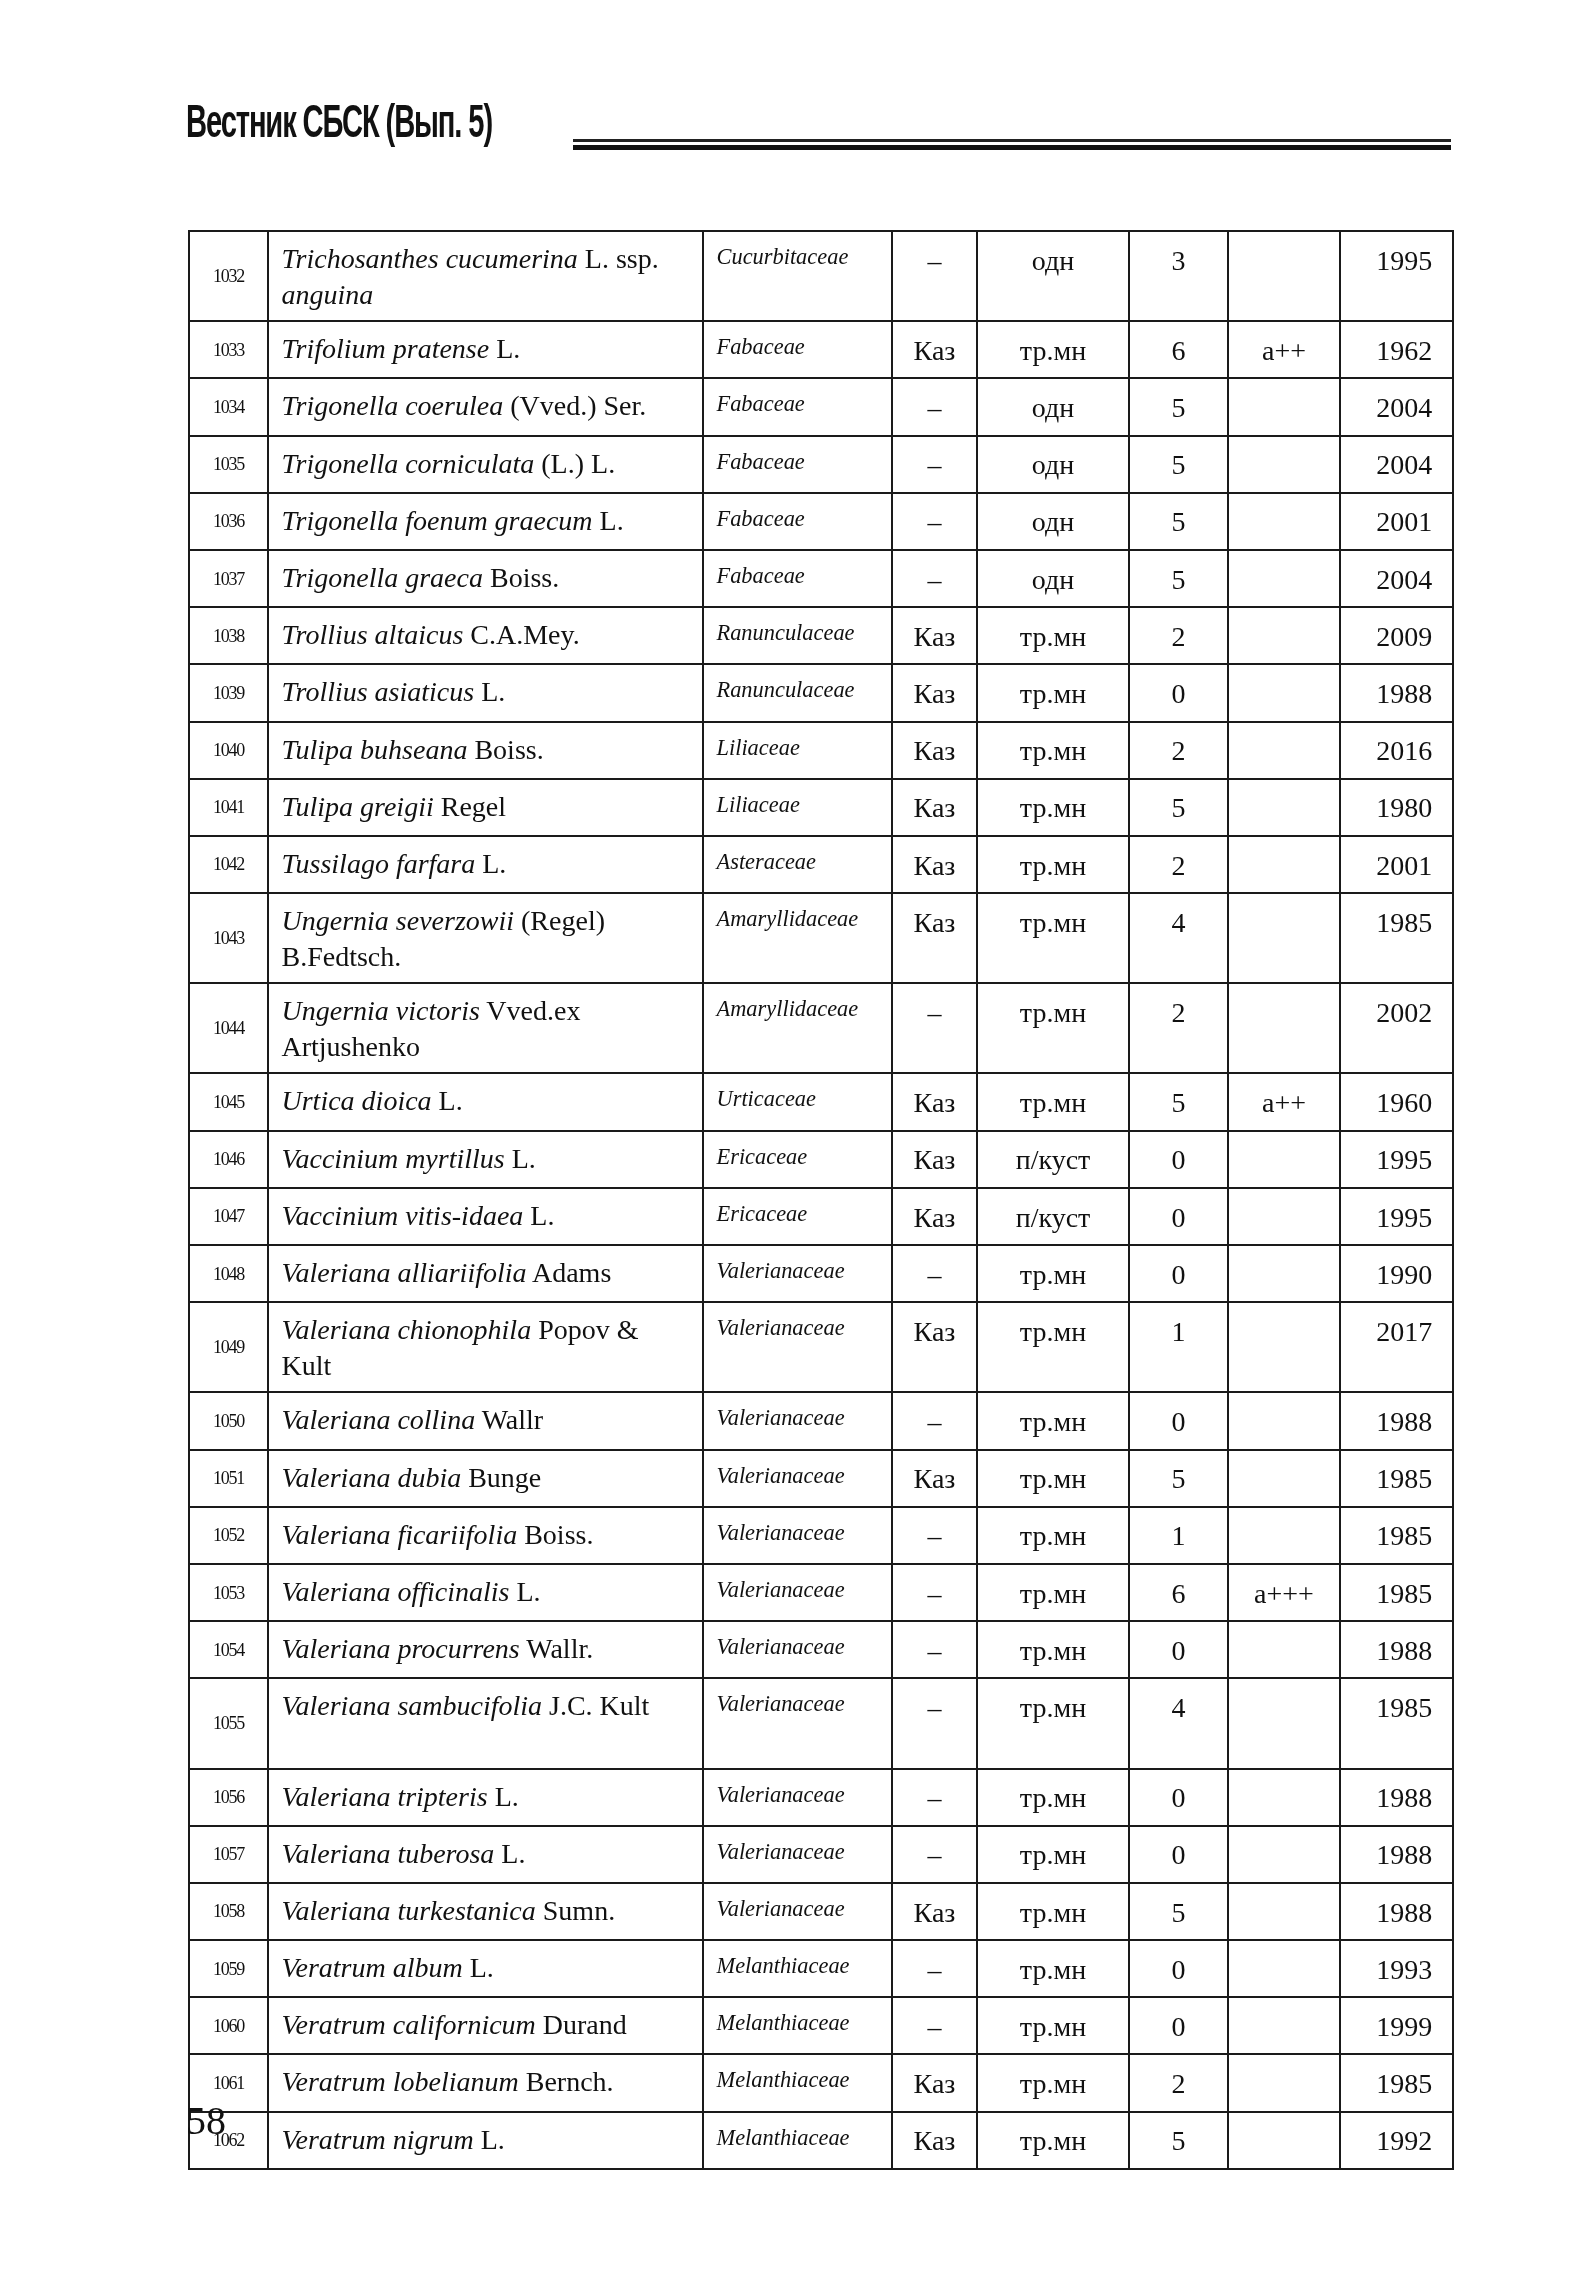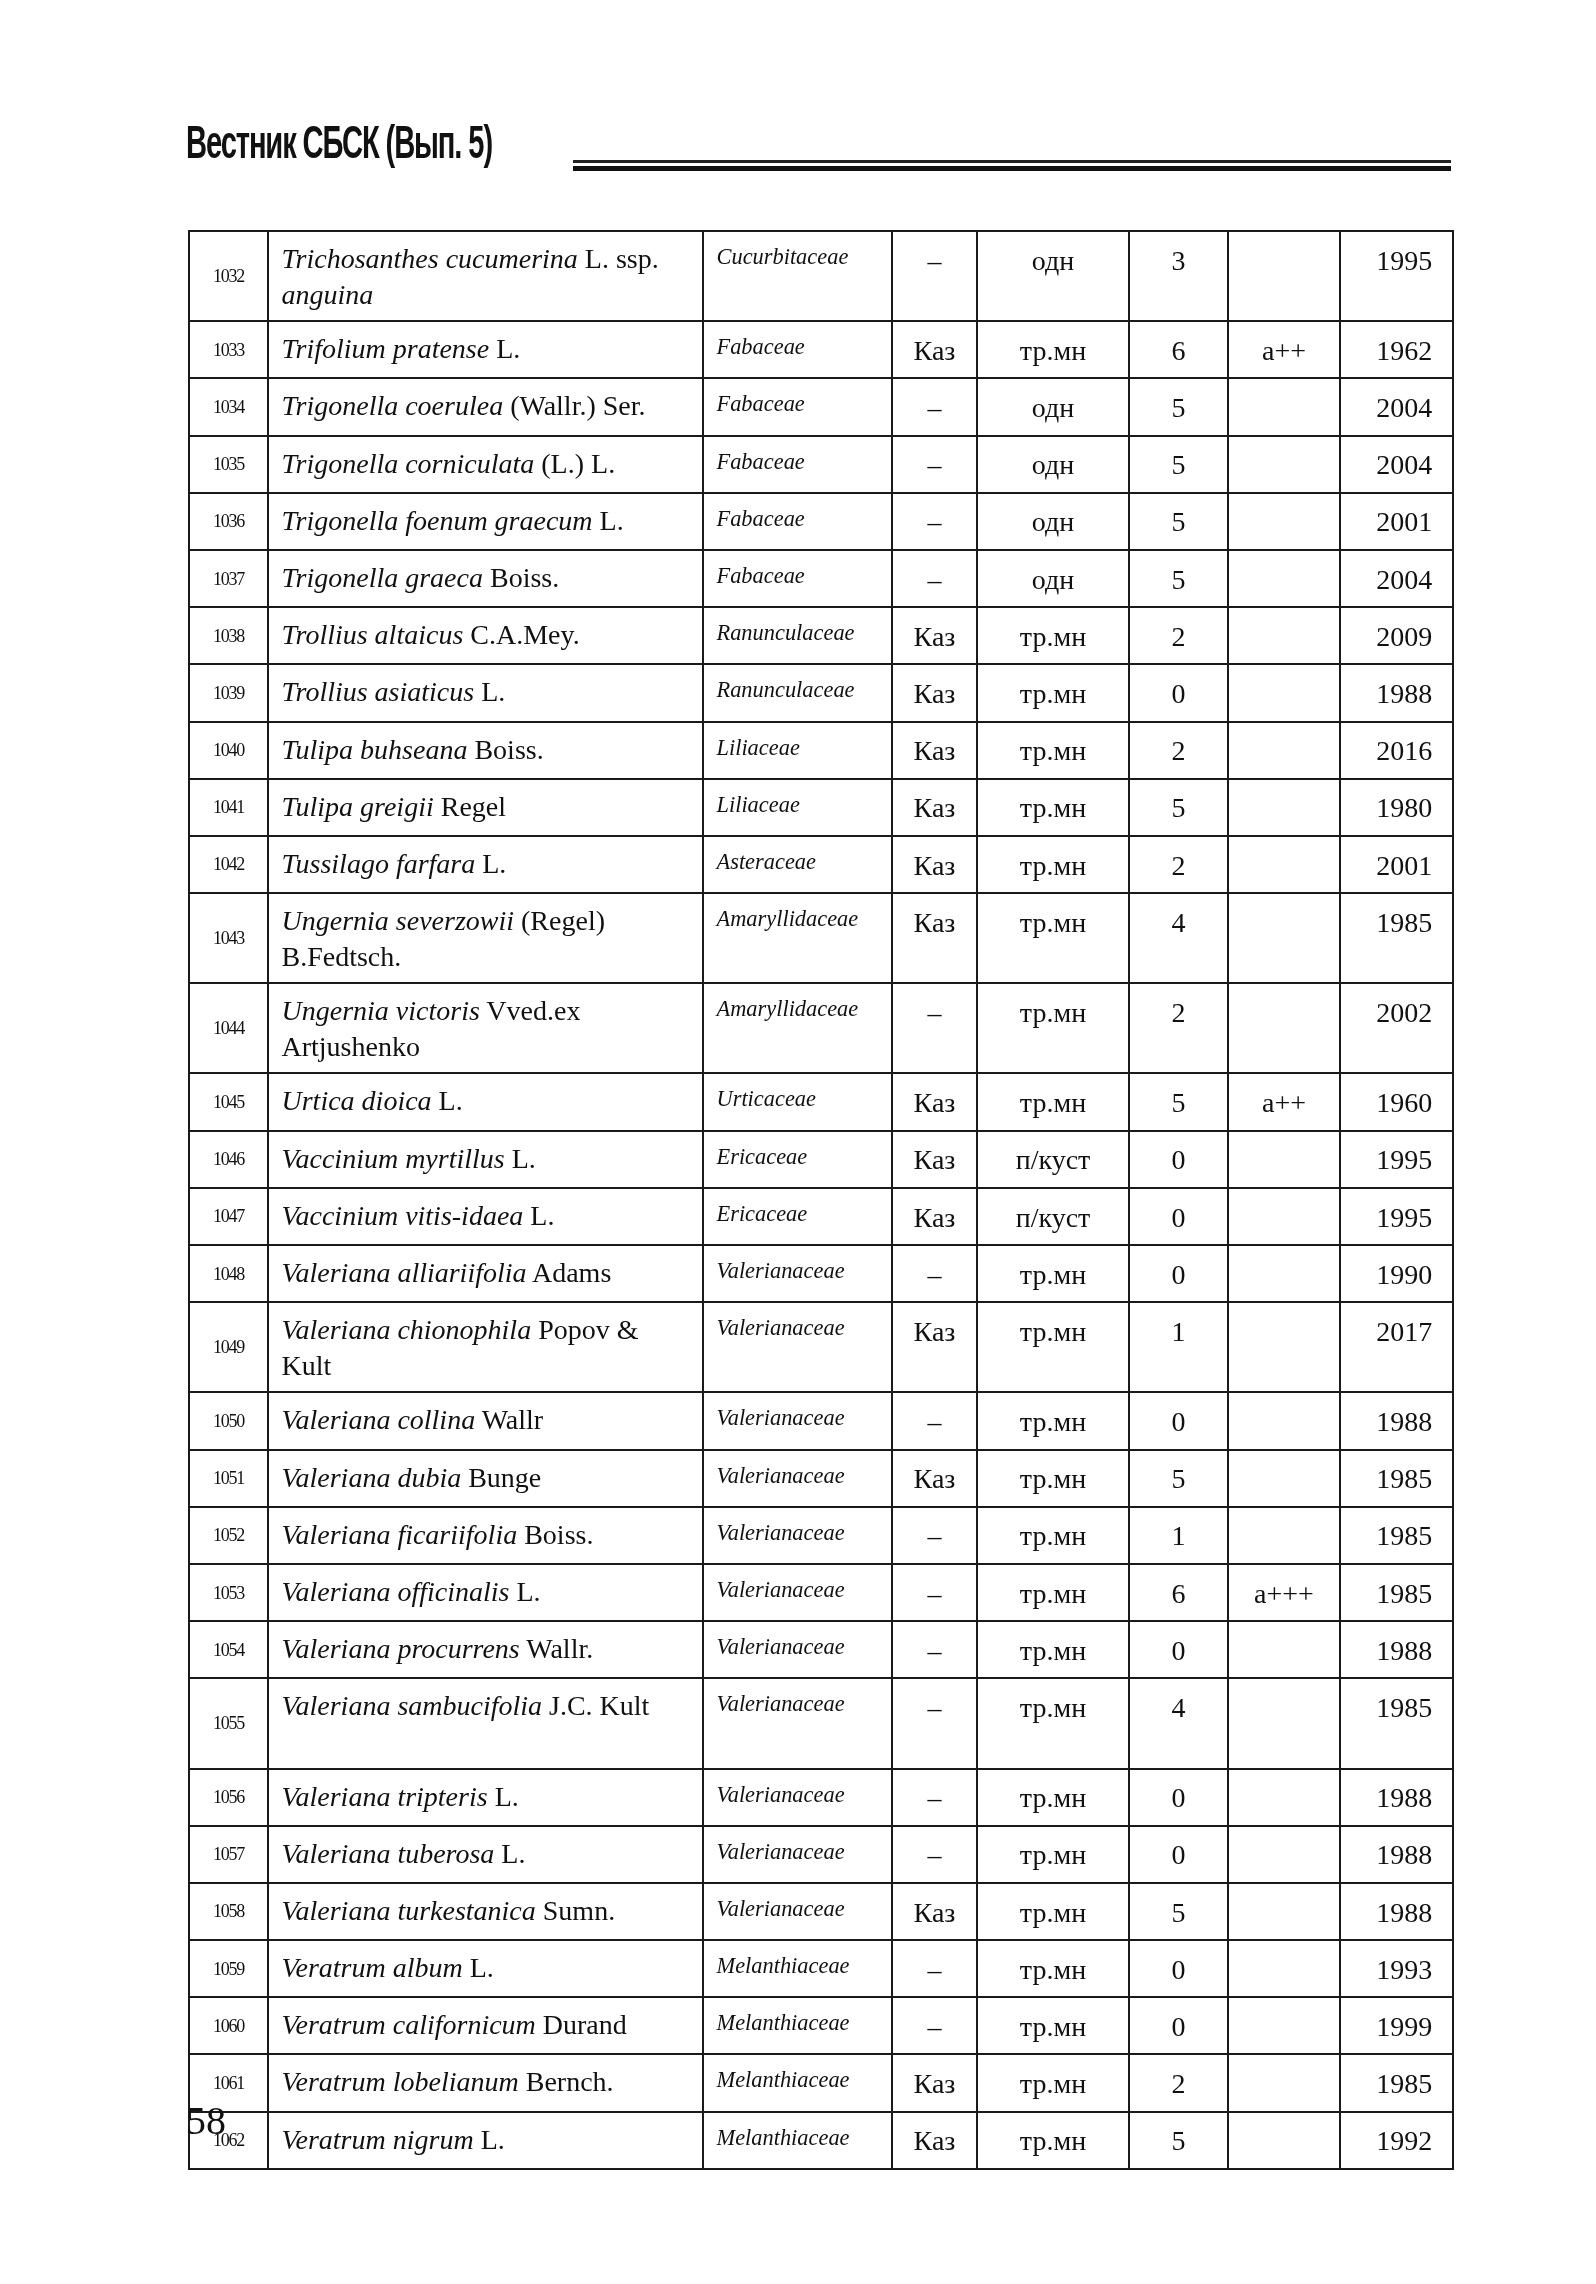--- a/index.html
+++ b/index.html
@@ -1,18 +1,18 @@
 <!DOCTYPE html>
 <html style="font-size:14.3px"><head>
   <meta charset="utf-8">
   <style>
     html, body { margin: 0; padding: 0; background: #ffffff; }
     body { width: 1597px; height: 2285px; position: relative; overflow: hidden;
            font-family: "Liberation Serif", "DejaVu Serif", serif; color: #111; }
-    .header { position: absolute; left: 186px; top: 115px; width: 1265px; height: 63px; }
+    .header { position: absolute; left: 186px; top: 94px; width: 1265px; height: 63px; }
     .journal-title { position: absolute; left: 0; top: 0; font-family: "Liberation Sans Narrow", "Liberation Sans", sans-serif;
                      font-size: 47px; font-weight: bold; letter-spacing: -1.8px; transform: scaleX(0.62); transform-origin: left top;
                      line-height: 54px; color: #111; white-space: nowrap; }
     .rule { position: absolute; left: 387px; right: 0; }
     .rule.thin { top: 45px; height: 2.7px; background: #222; }
     .rule.thick { top: 51px; height: 5.4px; background: #111; }
     table.species { position: absolute; left: 188px; top: 230px; border-collapse: collapse; width: 1264px;
                     table-layout: fixed; border-radius: 23px; }
     table.species td { border: 2.7px solid #1a1a1a; padding: 0; vertical-align: top; font-size: 28px; line-height: 36px; }
     col.c-num { width: 79px; } col.c-name { width: 435px; } col.c-fam { width: 189px; }
@@ -64,21 +64,21 @@
         <td class="name"><span class="genus-ital">Trifolium pratense</span><span> L.</span></td>
         <td class="fam">Fabaceae</td>
         <td class="ctr">Каз</td>
         <td class="ctr">тр.мн</td>
         <td class="ctr">6</td>
         <td class="ctr">a++</td>
         <td class="yr">1962</td>
       </tr>
       <tr class="single">
         <td class="num">1034</td>
-        <td class="name"><span class="genus-ital">Trigonella coerulea</span><span> (Wallr.) Ser.</span></td>
+        <td class="name"><span class="genus-ital">Trigonella coerulea</span><span> (Vved.) Ser.</span></td>
         <td class="fam">Fabaceae</td>
         <td class="ctr">–</td>
         <td class="ctr">одн</td>
         <td class="ctr">5</td>
         <td class="ctr"></td>
         <td class="yr">2004</td>
       </tr>
       <tr class="single">
         <td class="num">1035</td>
         <td class="name"><span class="genus-ital">Trigonella corniculata</span><span> (L.) L.</span></td>

